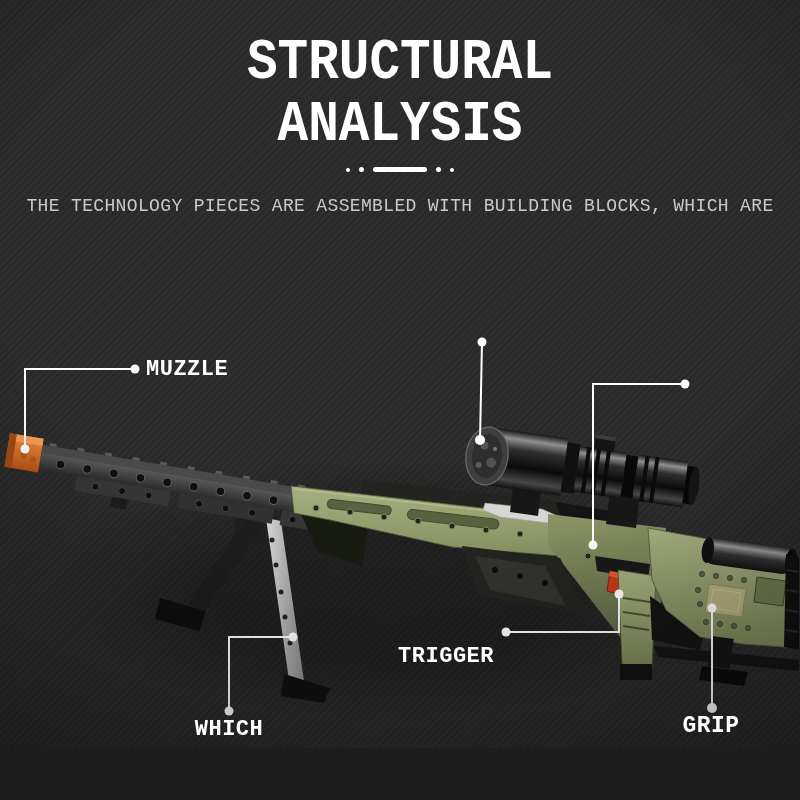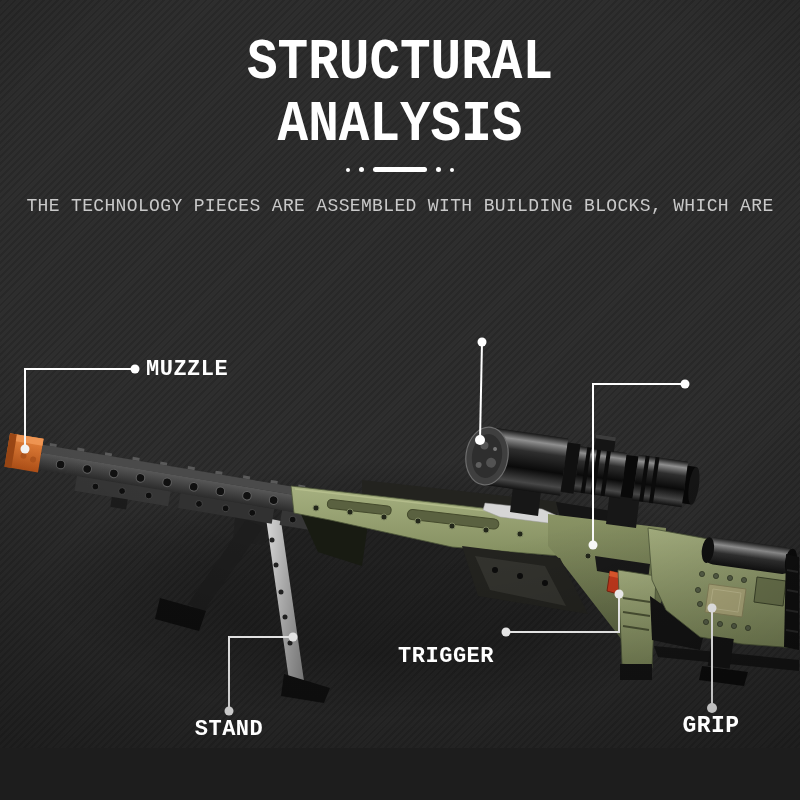--- a/index.html
+++ b/index.html
@@ -287,16 +287,16 @@
   </div>
 
   <div class="subtitle">
     <div>THE TECHNOLOGY PIECES ARE ASSEMBLED WITH BUILDING BLOCKS, WHICH ARE</div>
   </div>
 
   <div class="label lbl-muzzle">MUZZLE</div>
   <div class="label lbl-pad">
   </div>
   <div class="label lbl-trigger">TRIGGER</div>
-  <div class="label lbl-stand">STAND</div>
+  <div class="label lbl-stand">WHICH</div>
   <div class="label lbl-grip">GRIP</div>
 
 </div>
 
 </body></html>

